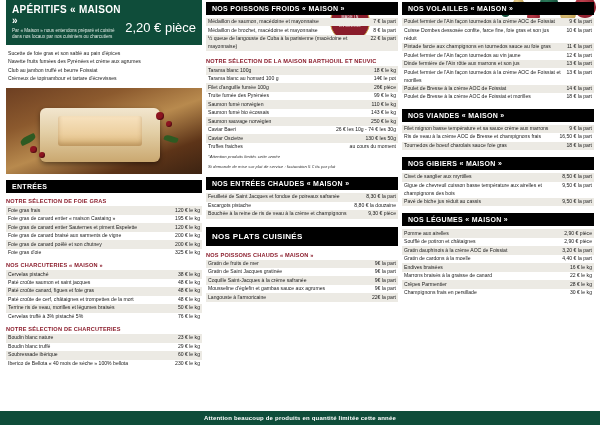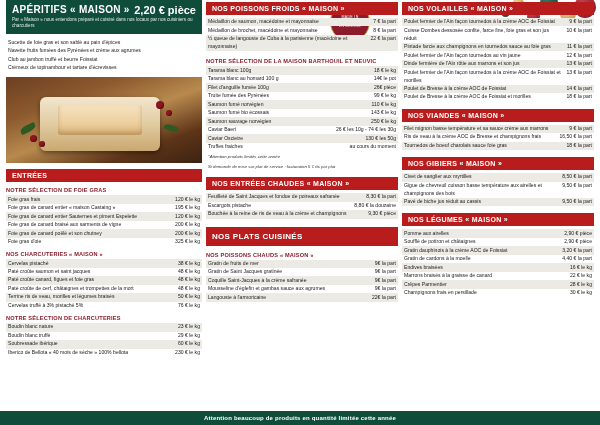--- a/index.html
+++ b/index.html
@@ -19,24 +19,24 @@
   .col3{left:402px;width:192px;}
 
   
   .band{
     background:#0f4d3a;color:#ffffff;
     padding:4px 6px 5px 6px;
     margin:0 0 4px 0;
   }
   .band .t1{font-size:10px;font-weight:bold;letter-spacing:.3px;}
   .band .t2{font-size:4.6px;line-height:1.35;margin-top:2px;color:#dfe9e3;}
-  .band .price{float:right;font-size:11px;font-weight:bold;}
+  .band .price{float:right;font-size:13px;font-weight:normal;margin-top:16px;}
 
   .greenbar{
-    background:#b91c1c;color:#fff;
+    background:#000000;color:#fff;
     font-size:7px;font-weight:bold;letter-spacing:.3px;
     padding:3px 6px;margin:0 0 3px 0;
   }
   .subhead{
     color:#8a1c2b;font-size:5.6px;font-weight:bold;
     letter-spacing:.2px;margin:5px 0 2px 0;
   }
 
   
   .rows{margin:0;padding:0;}

